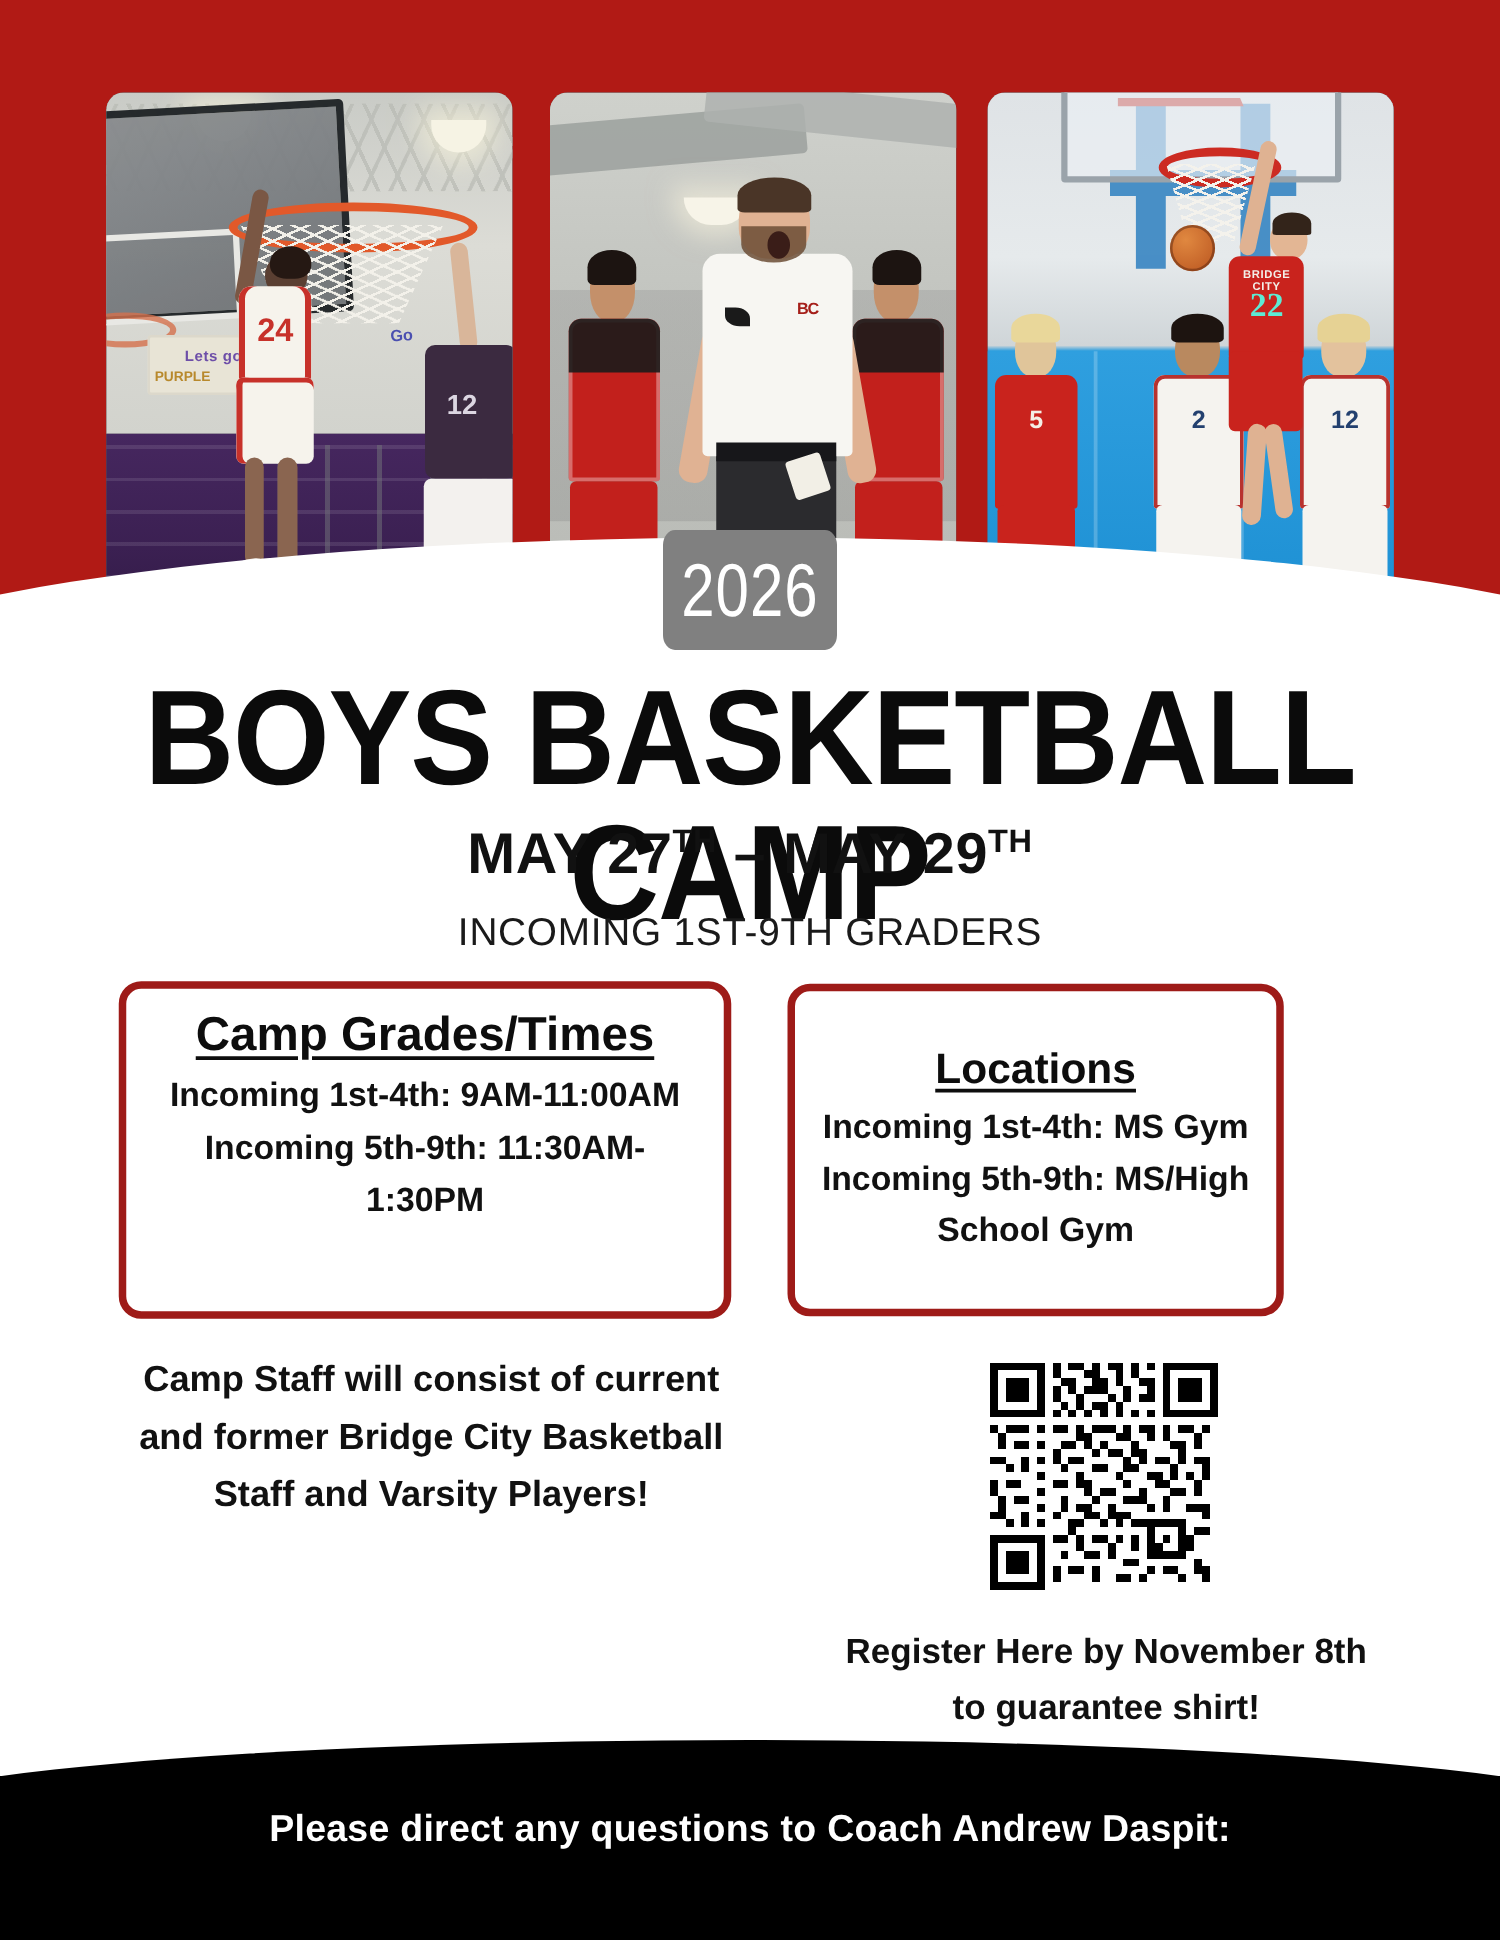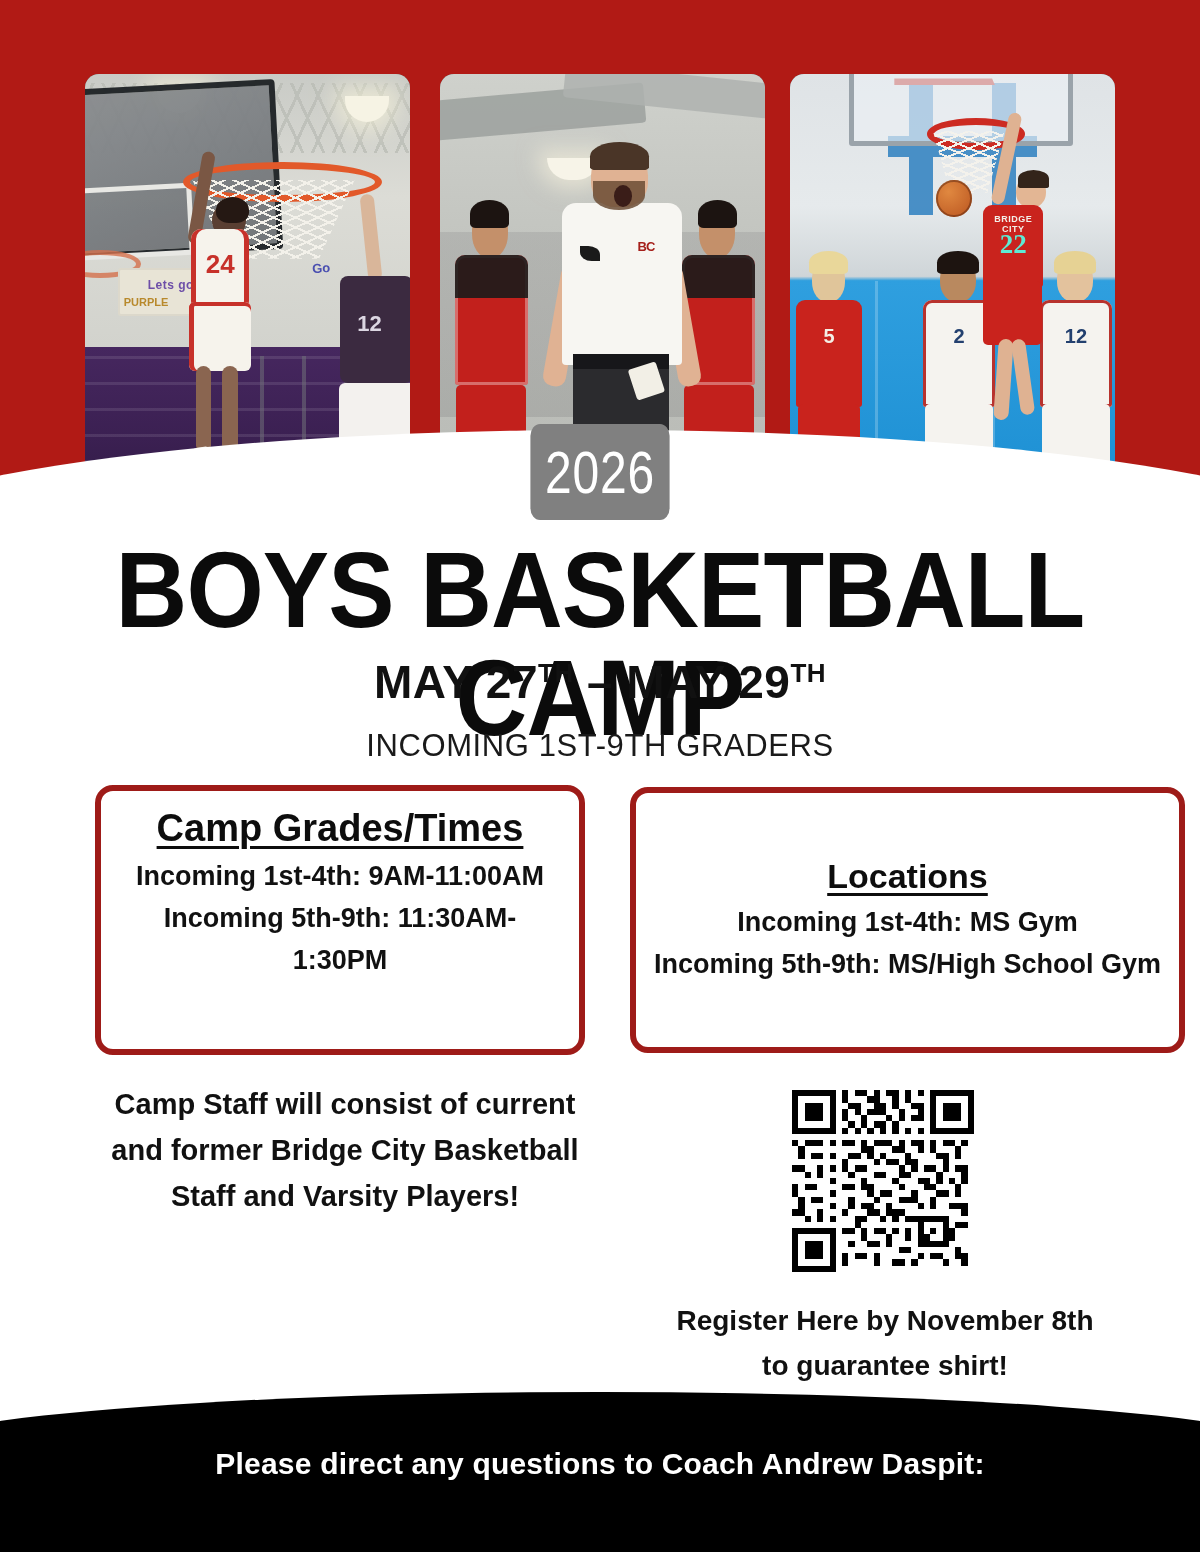--- a/index.html
+++ b/index.html
@@ -266,21 +266,21 @@
     position:absolute;left:0;top:728px;width:1200px;text-align:center;
     font-size:31px;font-weight:400;color:#1a1a1a;letter-spacing:.6px;
   }
 
   
   .info-box{
     position:absolute;background:#fff;border:6px solid #9E1B18;border-radius:18px;
     box-sizing:border-box;text-align:center;
   }
   .info-box.left{left:95px;top:785px;width:490px;height:270px;padding:14px 32px;}
-  .info-box.right{left:630px;top:787px;width:555px;height:266px;padding:14px 16px;
+  .info-box.right{left:630px;top:787px;width:397px;height:266px;padding:14px 16px;
     display:flex;flex-direction:column;justify-content:center;align-items:center;}
   .box-head{
     font-size:38px;font-weight:700;color:#0d0d0d;text-decoration:underline;
     text-underline-offset:5px;text-decoration-thickness:3px;margin:2px 0 6px;
   }
   .box-head.small{font-size:34px;}
   .box-line{font-size:27px;font-weight:700;color:#111;line-height:1.55;}
 
   
   .staff{

